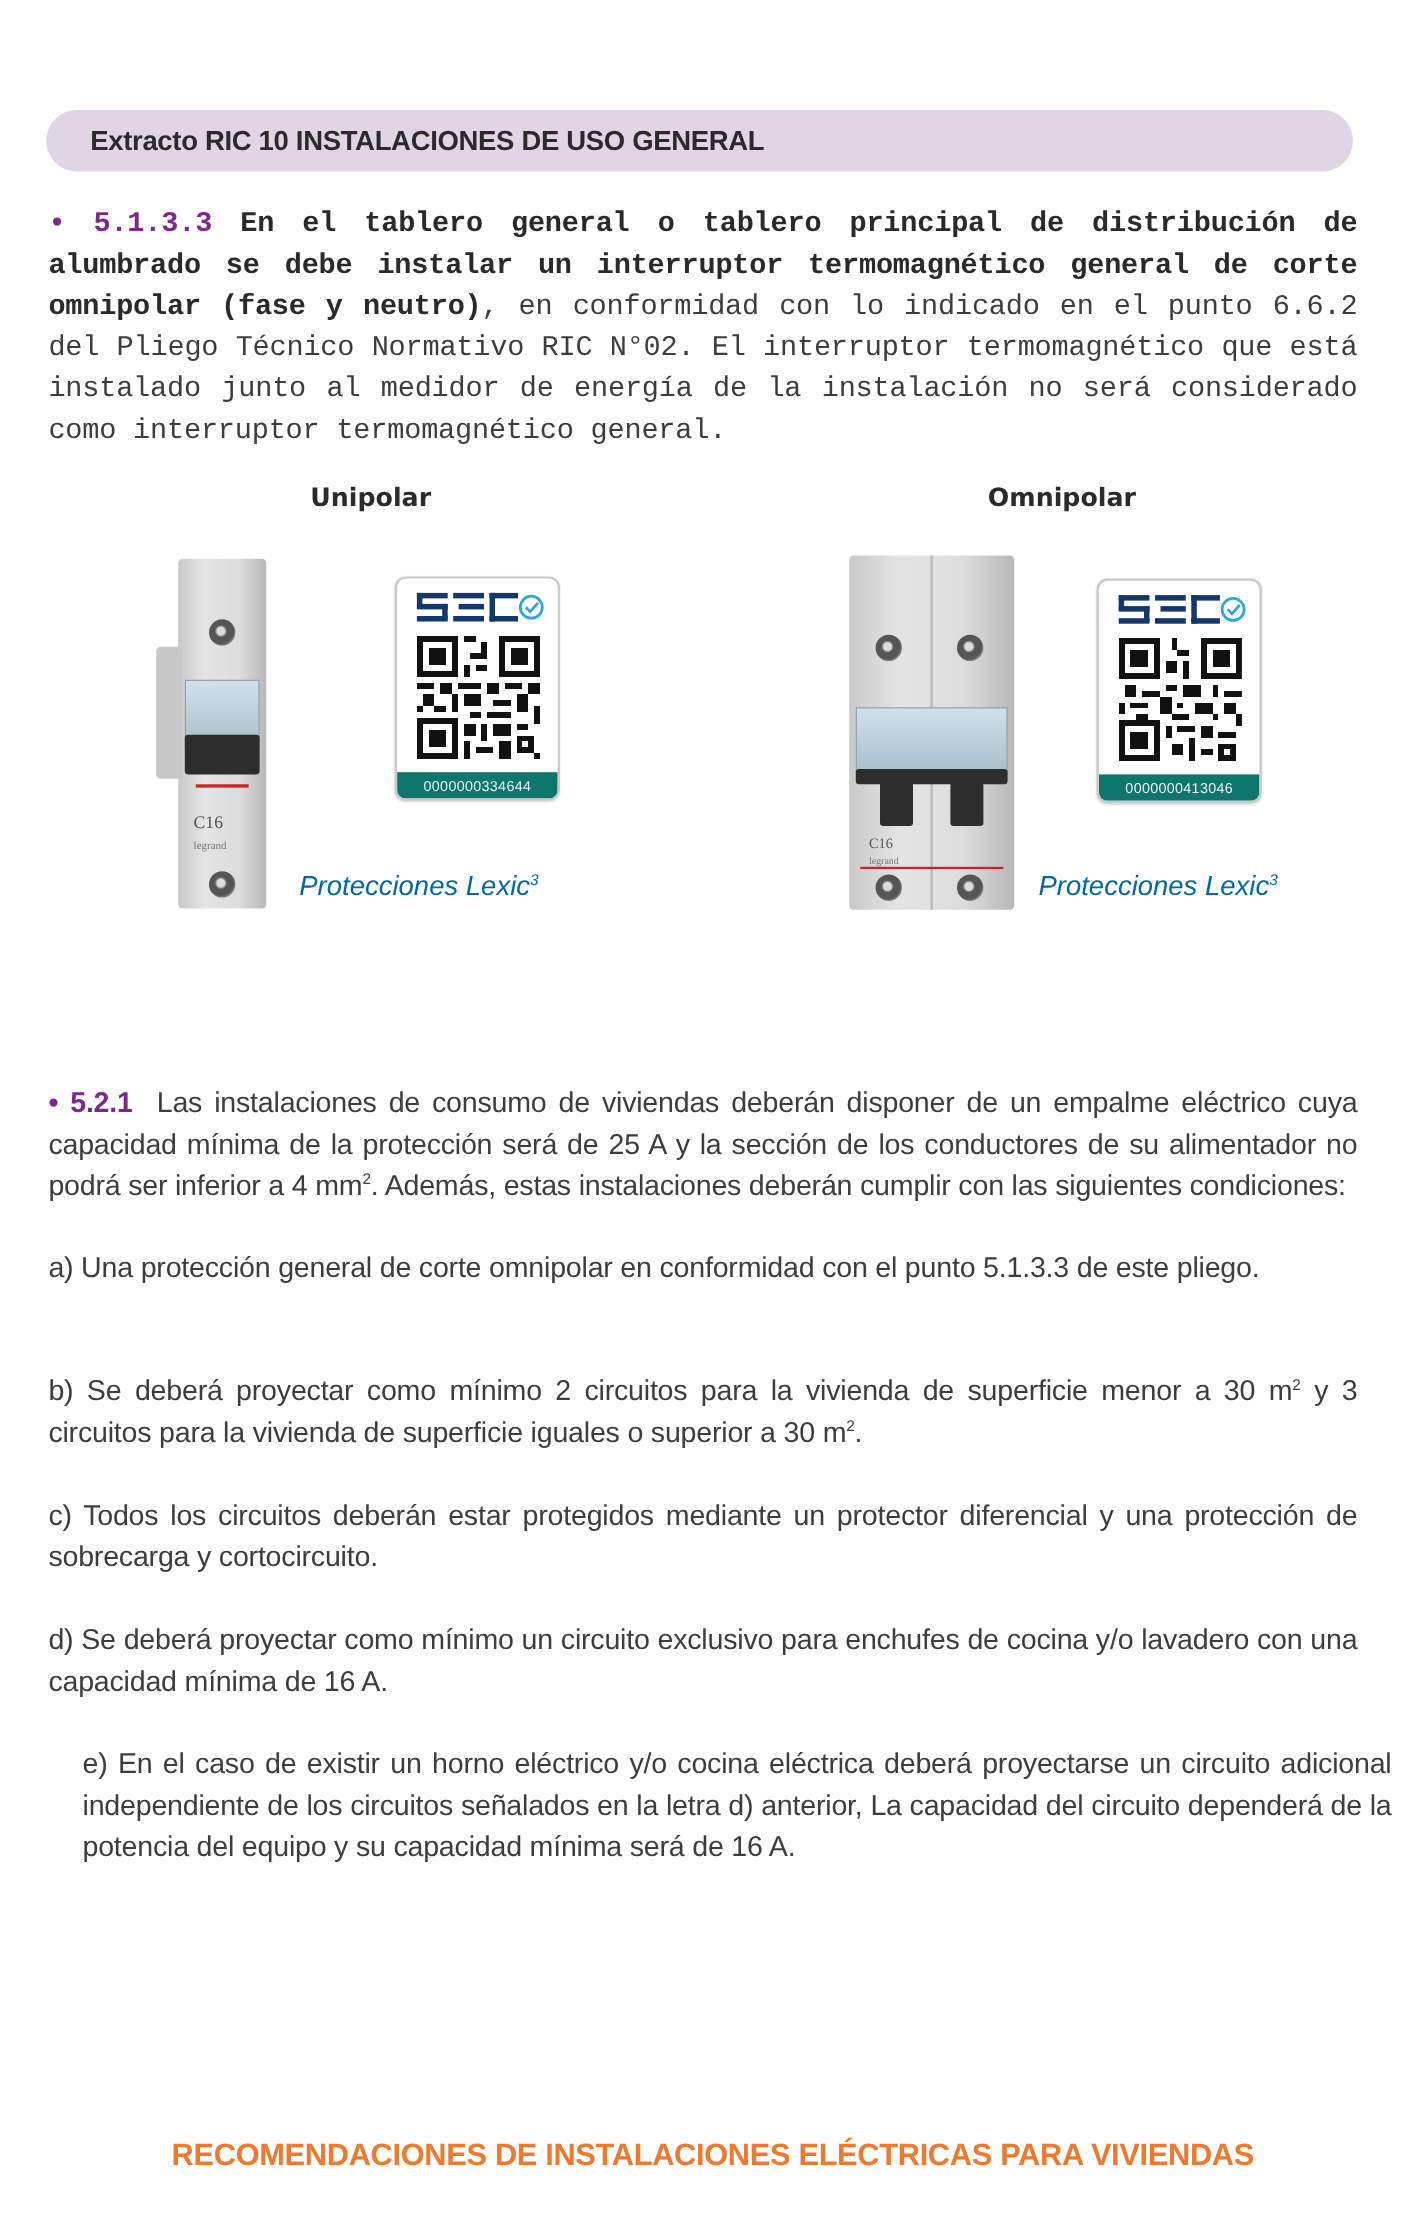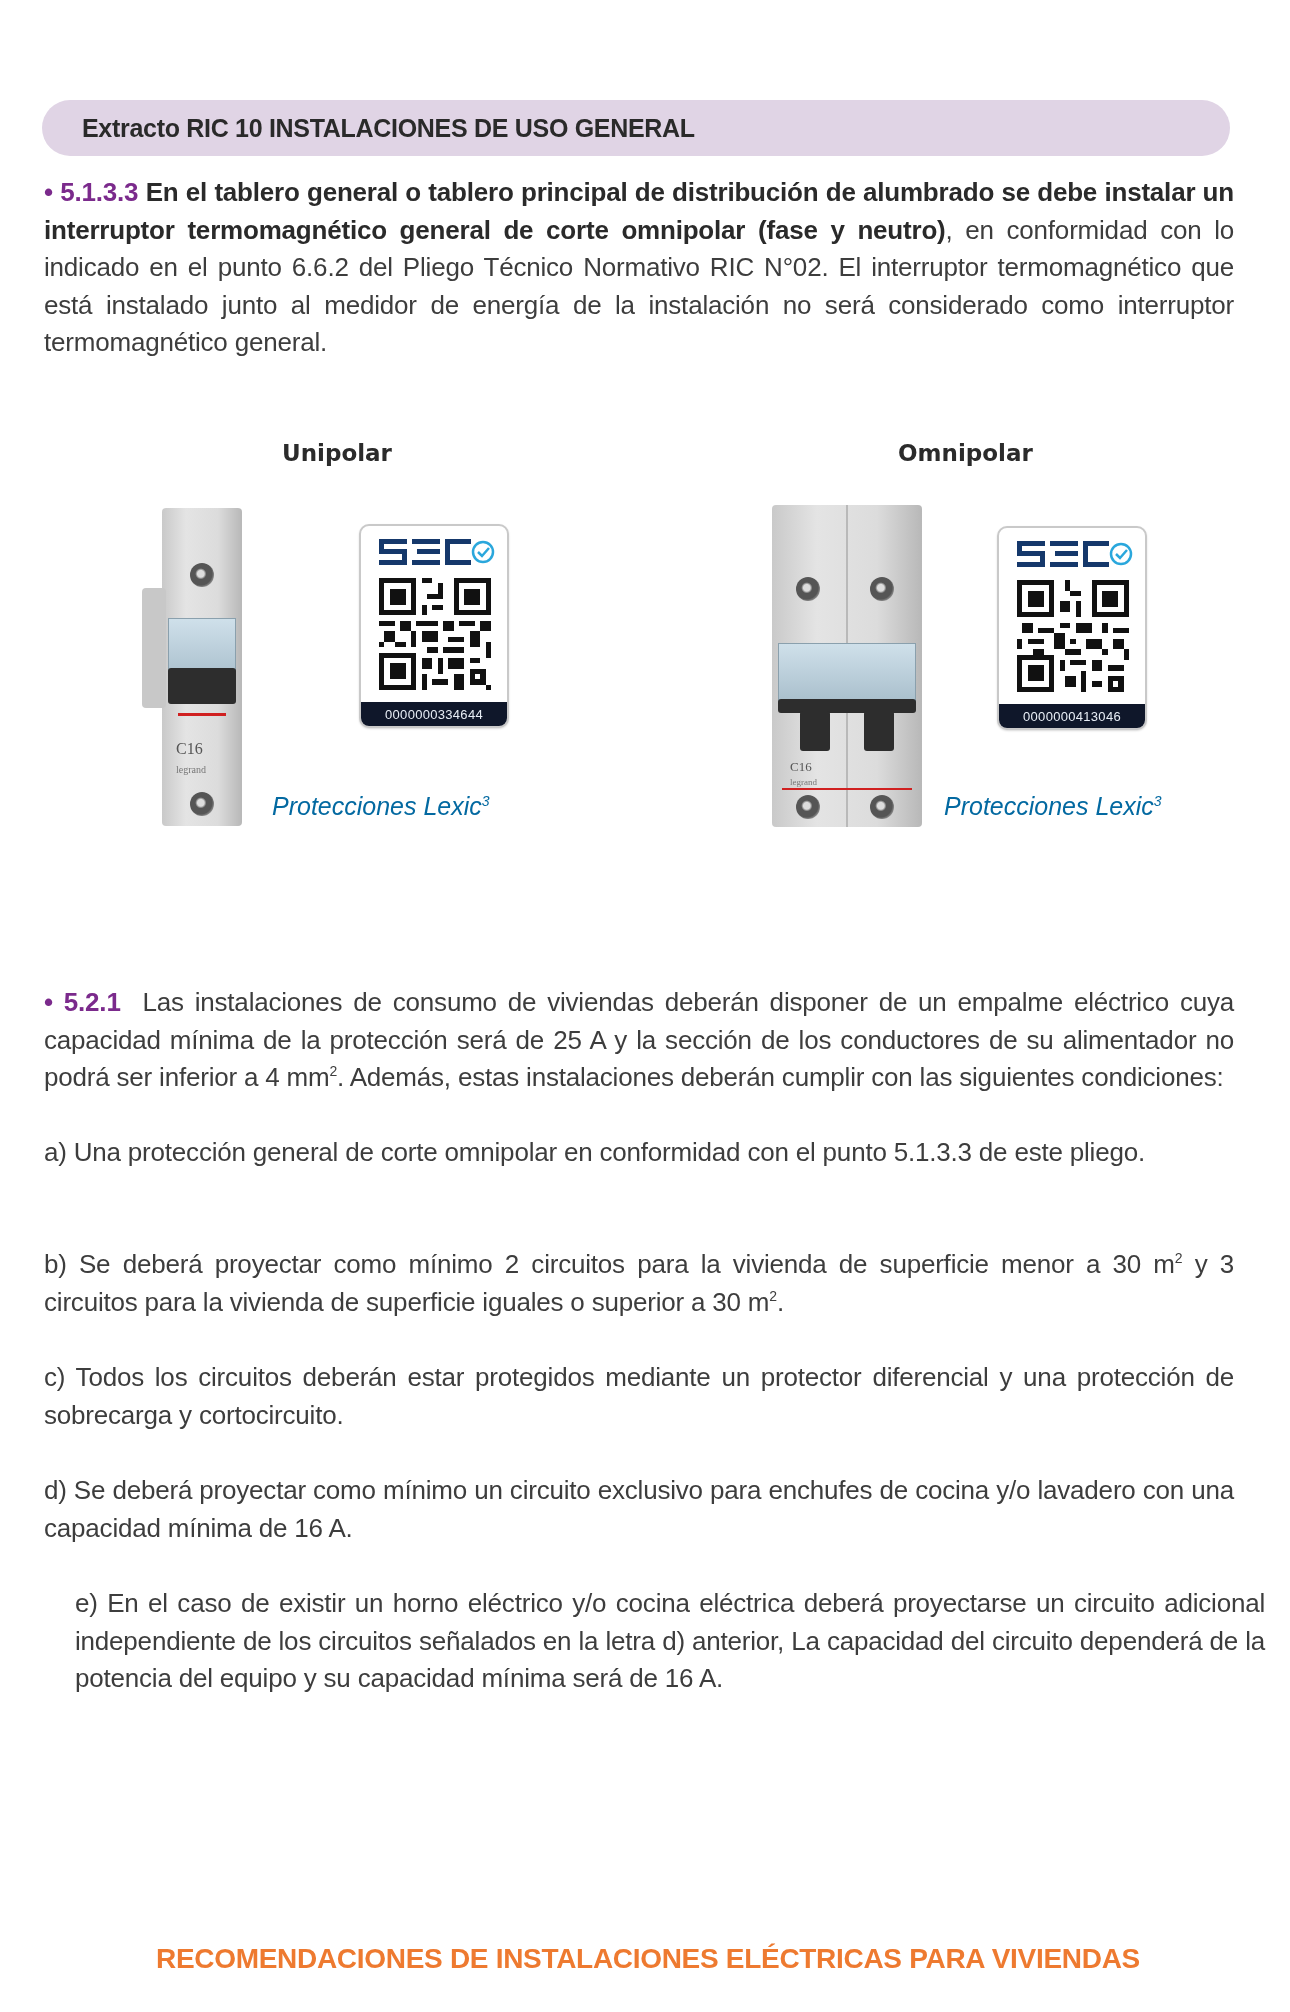--- a/index.html
+++ b/index.html
@@ -61,41 +61,41 @@
     
     .sec-badge {
       position: absolute; width: 150px; height: 204px; background: #fff;
       border: 2px solid #c9c9c9; border-radius: 10px; overflow: hidden;
       box-shadow: 0 1px 2px rgba(0,0,0,0.15);
     }
     .sec-logo { position: absolute; left: 16px; top: 10px; width: 118px; height: 32px; }
     .qr { position: absolute; left: 18px; top: 52px; width: 112px; height: 112px; }
     .sec-id {
       position: absolute; left: 0; bottom: 0; width: 100%; height: 24px;
-      background: #0f172a; color: #e8eef6; font-size: 13px;
+      background: #0f766e; color: #e8eef6; font-size: 13px;
       display: flex; align-items: center; justify-content: center;
       font-family: "Liberation Sans", sans-serif; letter-spacing: 0.3px; text-align: center;
     }
 
     .footer {
       position: absolute; left: 156px; top: 1943px;
       font-family: "Liberation Sans", sans-serif; font-weight: 700;
       font-size: 28px; color: #ee7a30; letter-spacing: -0.3px;
     }
   </style>
 </head>
 <body>
 
 <div class="page">
 
   <div class="header-bar">
     <span>Extracto RIC 10 INSTALACIONES DE USO GENERAL</span>
   </div>
 
-  <p class="para" style="top:174px;">
+  <p class="para" style="top:185px;font-family:Liberation Mono, monospace;">
     <span class="num">•</span>
     <span class="num">5.1.3.3</span>
     <span class="bold">En el tablero general o tablero principal de distribución de alumbrado se debe instalar un interruptor termomagnético general de corte omnipolar (fase y neutro)</span><span>, en conformidad con lo indicado en el punto 6.6.2 del Pliego Técnico Normativo RIC N°02. El interruptor termomagnético que está instalado junto al medidor de energía de la instalación no será considerado como interruptor termomagnético general.</span>
   </p>
 
   <div class="fig-title" style="left:282px; top:440px;">Unipolar</div>
   <div class="fig-title" style="left:898px; top:440px;">Omnipolar</div>
 
   <div class="breaker" style="left:140px; top:508px; width:130px; height:320px;">
     <div class="body" style="left:22px; top:0; width:80px; height:318px;"></div>

